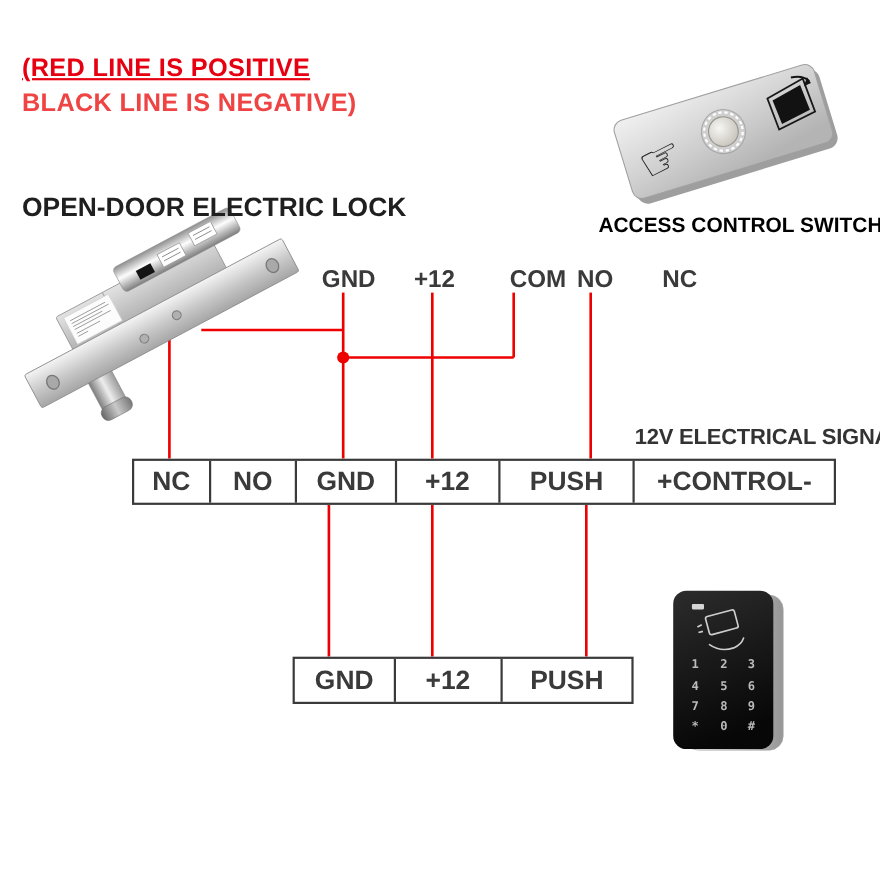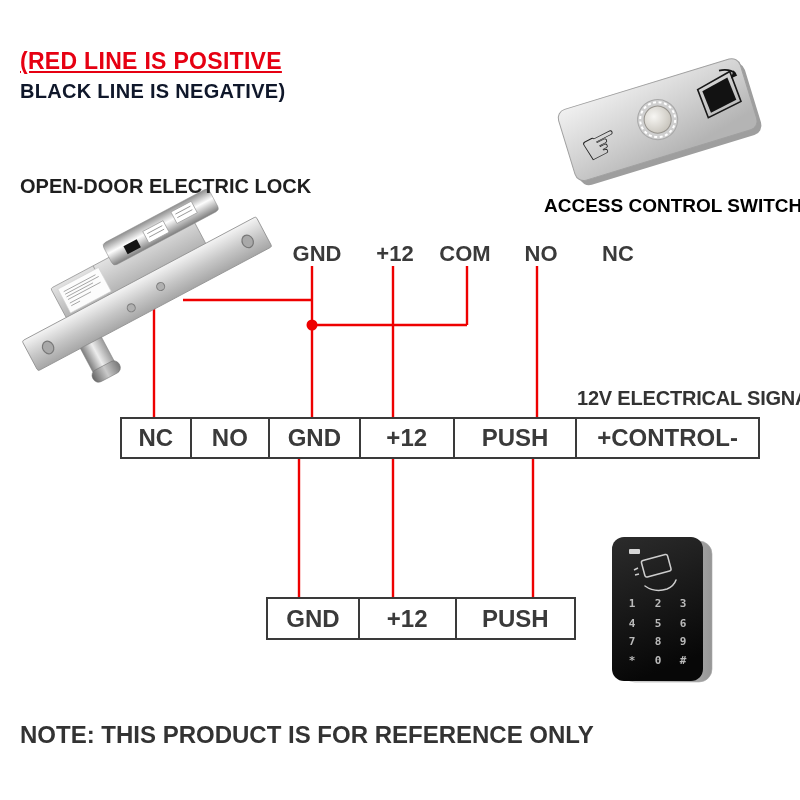--- a/index.html
+++ b/index.html
@@ -2,29 +2,29 @@
 <html><head>
 <meta charset="utf-8">
 <style>
   html,body{margin:0;padding:0;background:#fff;}
   .canvas{position:relative;width:800px;height:800px;background:#fff;overflow:hidden;
           font-family:"Liberation Sans", sans-serif;}
   .art{position:absolute;left:0;top:0;width:800px;height:800px;}
 
   .txt{position:absolute;font-weight:bold;white-space:nowrap;}
   .title-red{left:20px;top:48px;font-size:23px;color:#e60012;letter-spacing:.3px;text-decoration:underline;}
-  .title-black{left:20px;top:80px;font-size:20px;color:#0f172a;letter-spacing:.3px;}
-  .lock-label{left:20px;top:175px;font-size:20px;color:#1f1f1f;}
+  .title-black{left:20px;top:80px;font-size:23px;color:#ef4444;letter-spacing:.3px;}
+  .lock-label{left:20px;top:175px;font-size:24px;color:#1f1f1f;}
   .switch-label{left:544px;top:195px;width:230px;text-align:center;font-size:19px;color:#000000;}
   .signal-label{left:577px;top:387px;width:212px;font-size:20px;color:#333;letter-spacing:-.2px;}
   .note-label{left:20px;top:721px;font-size:24px;color:#333;}
 
   .terminal{position:absolute;top:241px;width:90px;text-align:center;
             font-size:22px;font-weight:bold;color:#3a3a3a;}
-  .term-0{left:272px;} .term-1{left:350px;} .term-2{left:420px;}
+  .term-0{left:272px;} .term-1{left:350px;} .term-2{left:444px;}
   .term-3{left:496px;} .term-4{left:573px;}
 
   .wiretable{position:absolute;display:flex;background:#fff;border:2px solid #3a3a3a;box-sizing:border-box;}
   .wiretable .cell{display:flex;align-items:center;justify-content:center;box-sizing:border-box;
                    font-size:24px;font-weight:bold;color:#3a3a3a;border-left:2px solid #3a3a3a;}
   .wiretable .cell:first-child{border-left:none;}
   .table1{left:120px;top:417px;width:640px;height:42px;}
   .t1c0{width:68px;} .t1c1{width:79px;} .t1c2{width:91px;}
   .t1c3{width:95px;} .t1c4{width:123px;} .t1c5{width:184px;}
   .table2{left:266px;top:597px;width:310px;height:43px;}
@@ -168,21 +168,20 @@
         <text x="683" y="664">#</text>
       </g>
     </g>
   </svg>
 
   <div class="txt title-red">(RED LINE IS POSITIVE</div>
   <div class="txt title-black">BLACK LINE IS NEGATIVE)</div>
   <div class="txt lock-label">OPEN-DOOR ELECTRIC LOCK</div>
   <div class="txt switch-label">ACCESS CONTROL SWITCH</div>
   <div class="txt signal-label">12V ELECTRICAL SIGNAL</div>
-  <div class="txt note-label">NOTE: THIS PRODUCT IS FOR REFERENCE ONLY</div>
 
   <div class="terminal term-0">GND</div>
   <div class="terminal term-1">+12</div>
   <div class="terminal term-2">COM</div>
   <div class="terminal term-3">NO</div>
   <div class="terminal term-4">NC</div>
 
   <div class="wiretable table1">
     <div class="cell t1c0">NC</div>
     <div class="cell t1c1">NO</div>

